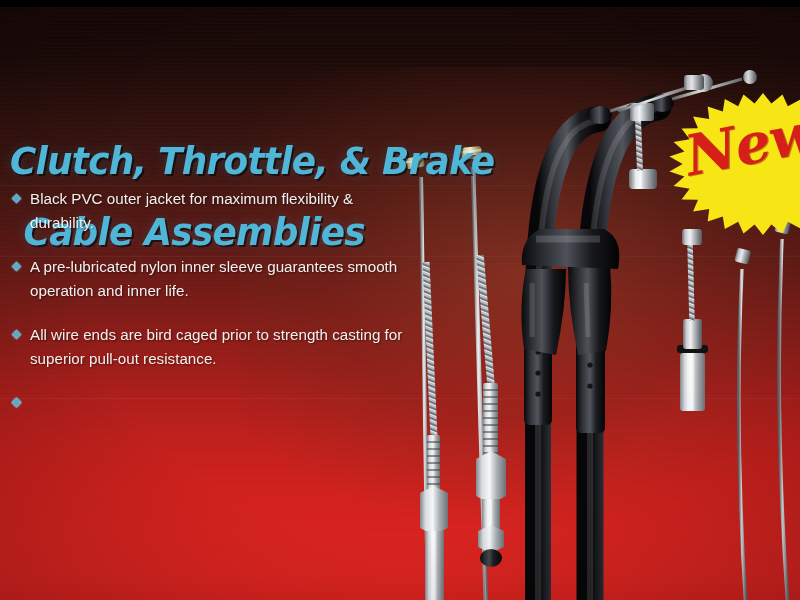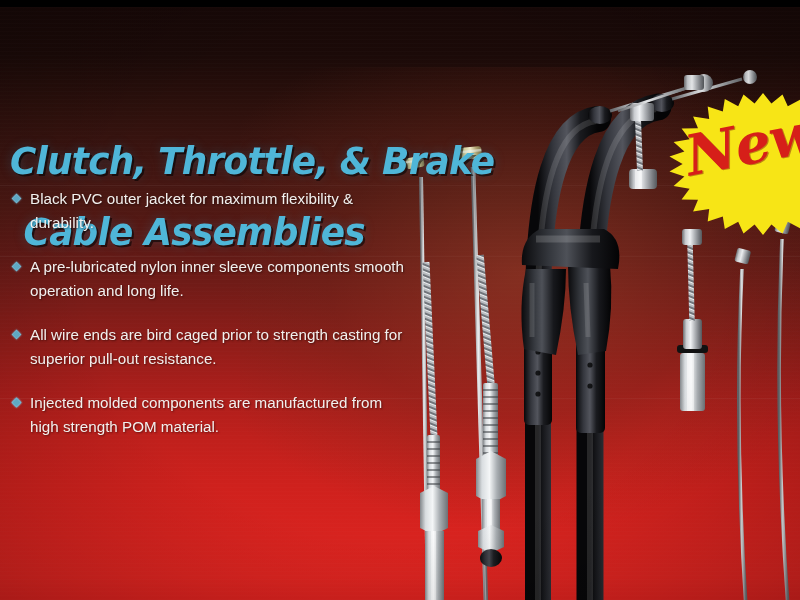--- a/index.html
+++ b/index.html
@@ -352,32 +352,31 @@
     <span class="l2">Cable Assemblies</span>
   </h1>
 
   <ul class="features">
     <li class="feature">
       <span class="bullet-diamond" style="background: rgb(95, 168, 196);"></span>
       <span>Black PVC outer jacket for maximum flexibility &amp; durability.</span>
     </li>
     <li class="feature">
       <span class="bullet-diamond" style="background: rgb(95, 168, 196);"></span>
-      <span>A pre-lubricated nylon inner sleeve components smooth operation and long life.</span>
+      <span>A pre-lubricated nylon inner sleeve guarantees smooth operation and inner life.</span>
     </li>
     <li class="feature">
       <span class="bullet-diamond" style="background: rgb(95, 168, 196);"></span>
       <span>All wire ends are bird caged prior to strength casting for superior pull-out resistance.</span>
     </li>
     <li class="feature">
       <span class="bullet-diamond" style="background: rgb(95, 168, 196);"></span>
     </li>
     <li class="feature">
       <span class="bullet-diamond" style="background: rgb(95, 168, 196);"></span>
-      <span>Injected molded components are manufactured from high strength POM material.</span>
     </li>
   </ul>
 
   <div class="starburst">
     <svg class="star-svg" width="190" height="142" viewBox="0 0 190 142">
       <polygon id="starpoly" fill="#f7e516" points="95.0,0.0 103.4,10.6 114.5,1.6 119.8,13.3 133.2,6.1 135.2,18.4 150.3,13.6 148.8,25.9 164.9,23.5 160.0,35.3 176.4,35.5 168.4,46.3 184.4,49.1 173.6,58.4 188.5,63.6 175.4,71.0 188.5,78.4 173.6,83.6 184.4,92.9 168.4,95.7 176.4,106.5 160.0,106.7 164.9,118.5 148.8,116.1 150.3,128.4 135.2,123.6 133.2,135.9 119.8,128.7 114.5,140.4 103.4,131.4 95.0,142.0 86.6,131.4 75.5,140.4 70.2,128.7 56.8,135.9 54.8,123.6 39.7,128.4 41.2,116.1 25.1,118.5 30.0,106.7 13.6,106.5 21.6,95.7 5.6,92.9 16.4,83.6 1.5,78.4 14.6,71.0 1.5,63.6 16.4,58.4 5.6,49.1 21.6,46.3 13.6,35.5 30.0,35.3 25.1,23.5 41.2,25.9 39.7,13.6 54.8,18.4 56.8,6.1 70.2,13.3 75.5,1.6 86.6,10.6"></polygon>
     </svg>
     <div class="star-label" style="color: rgb(214, 31, 25);">New!</div>
   </div>
 

